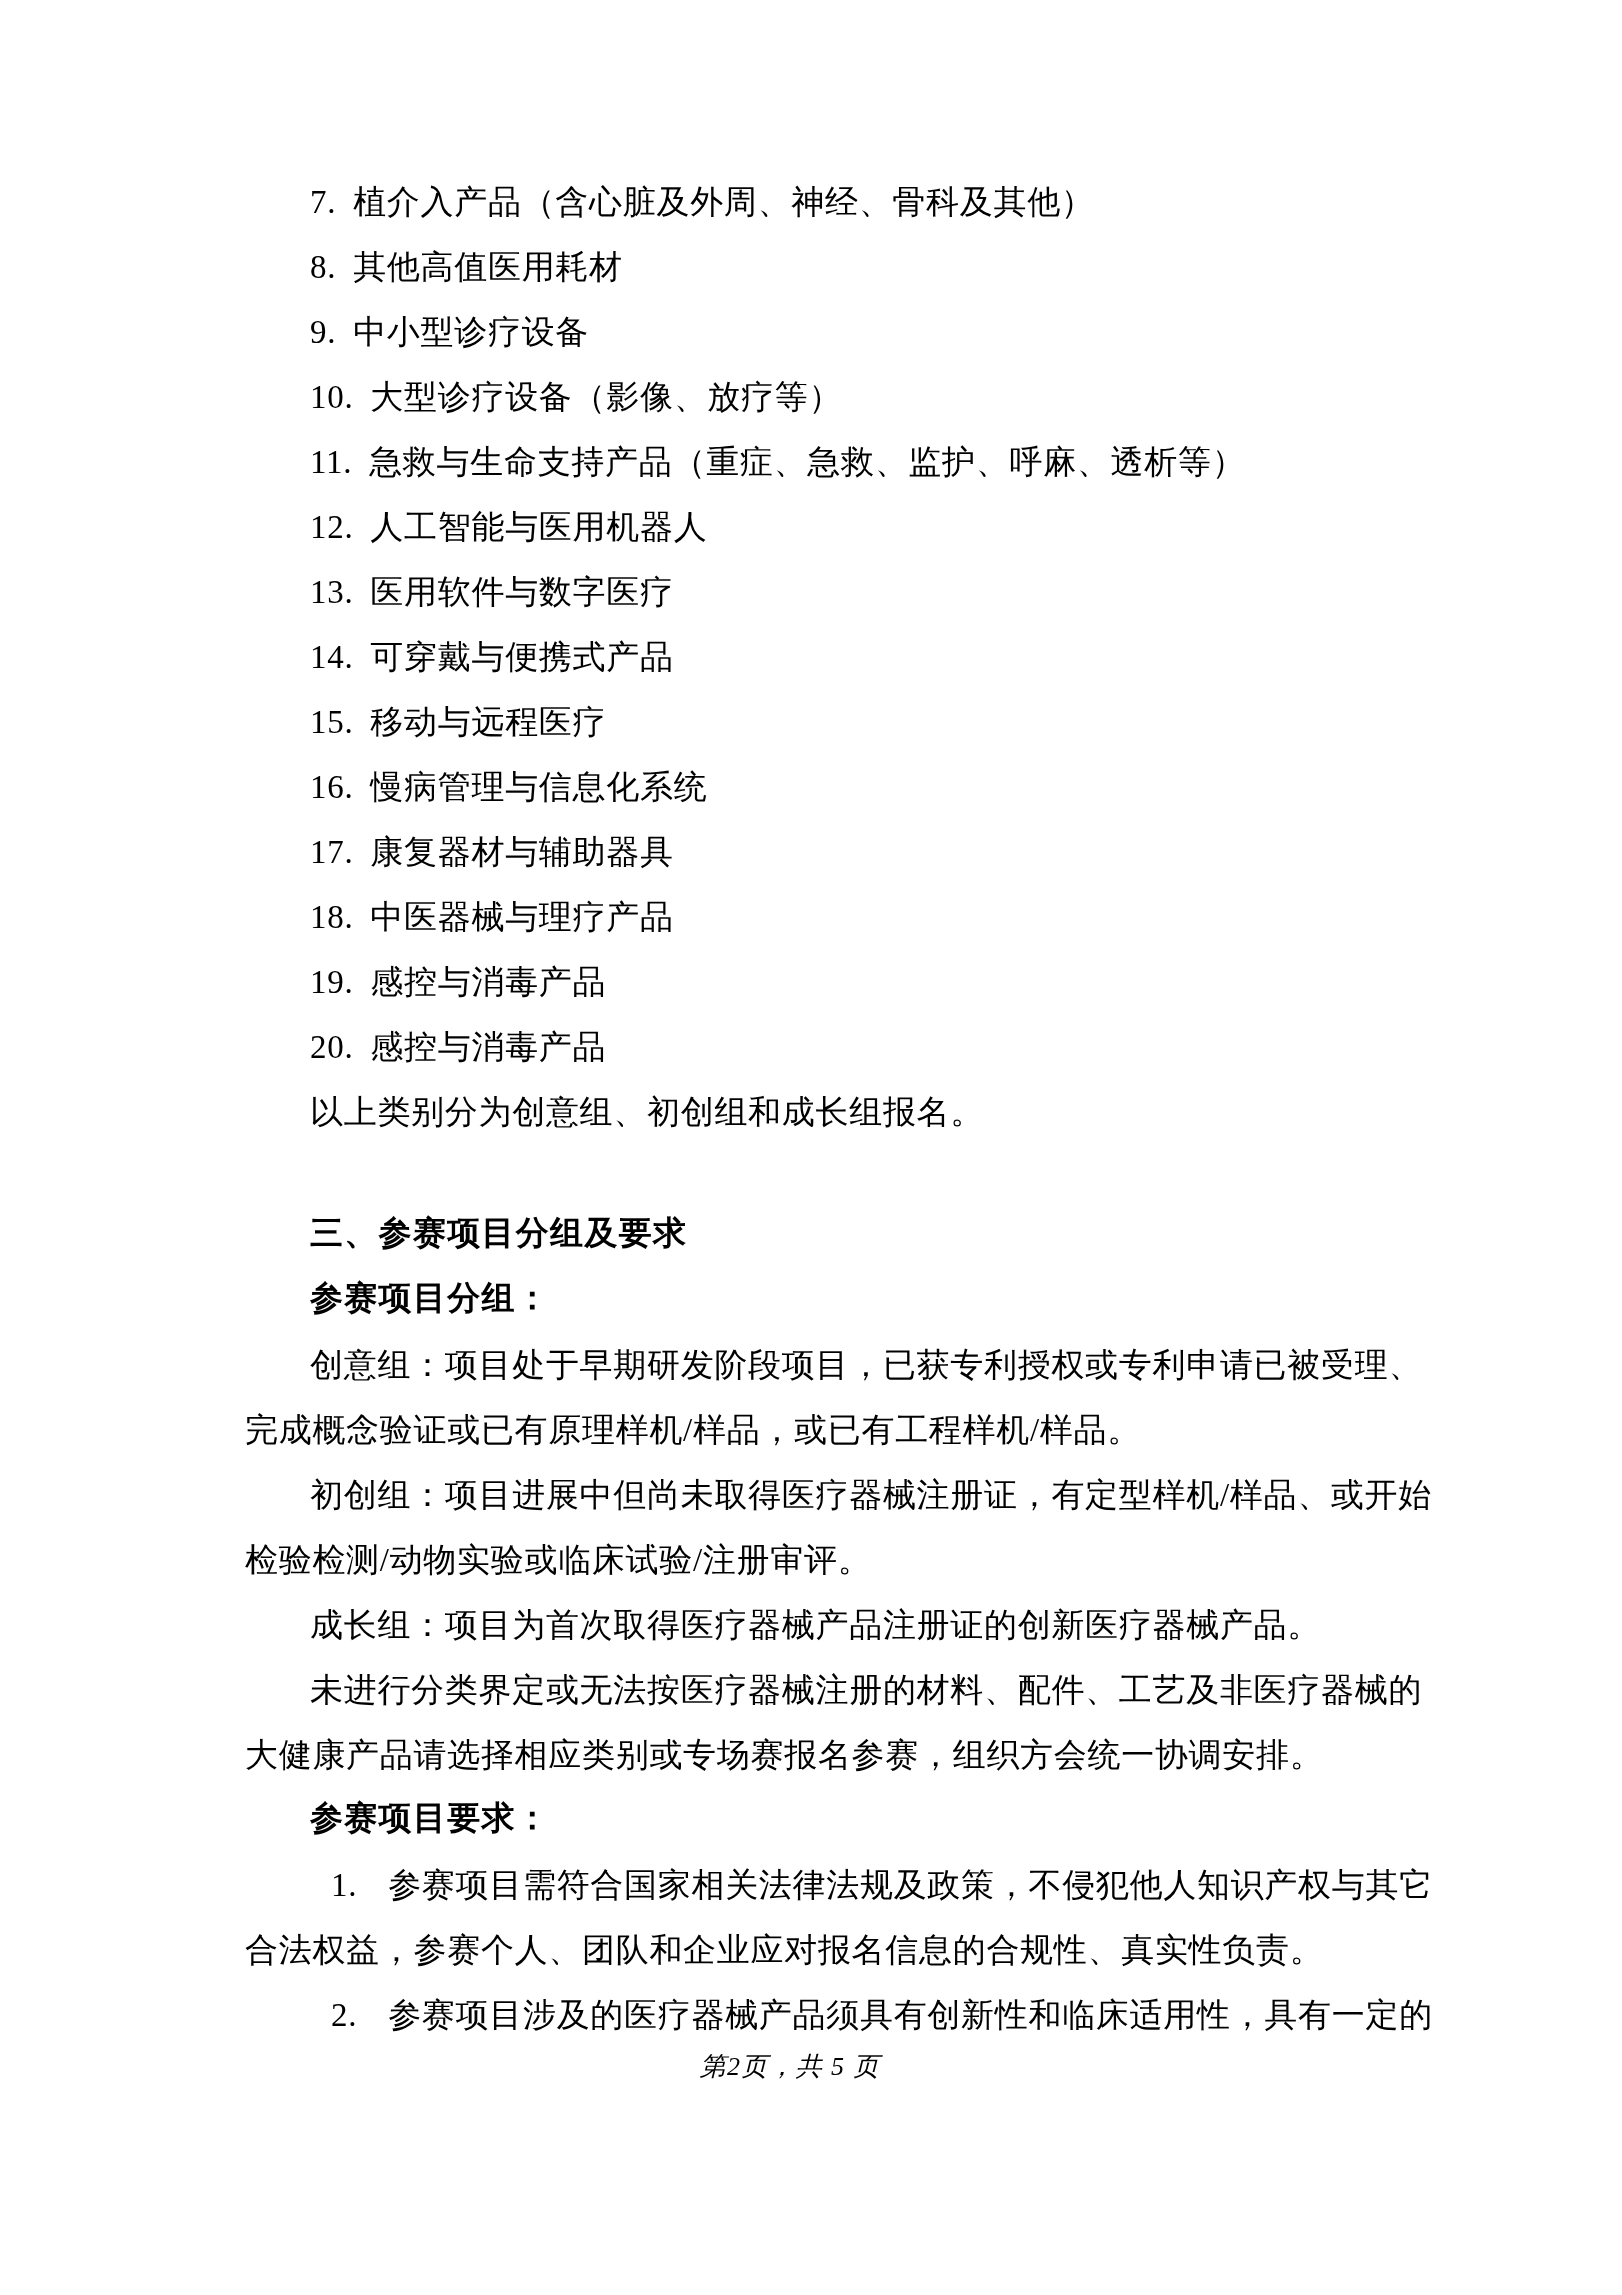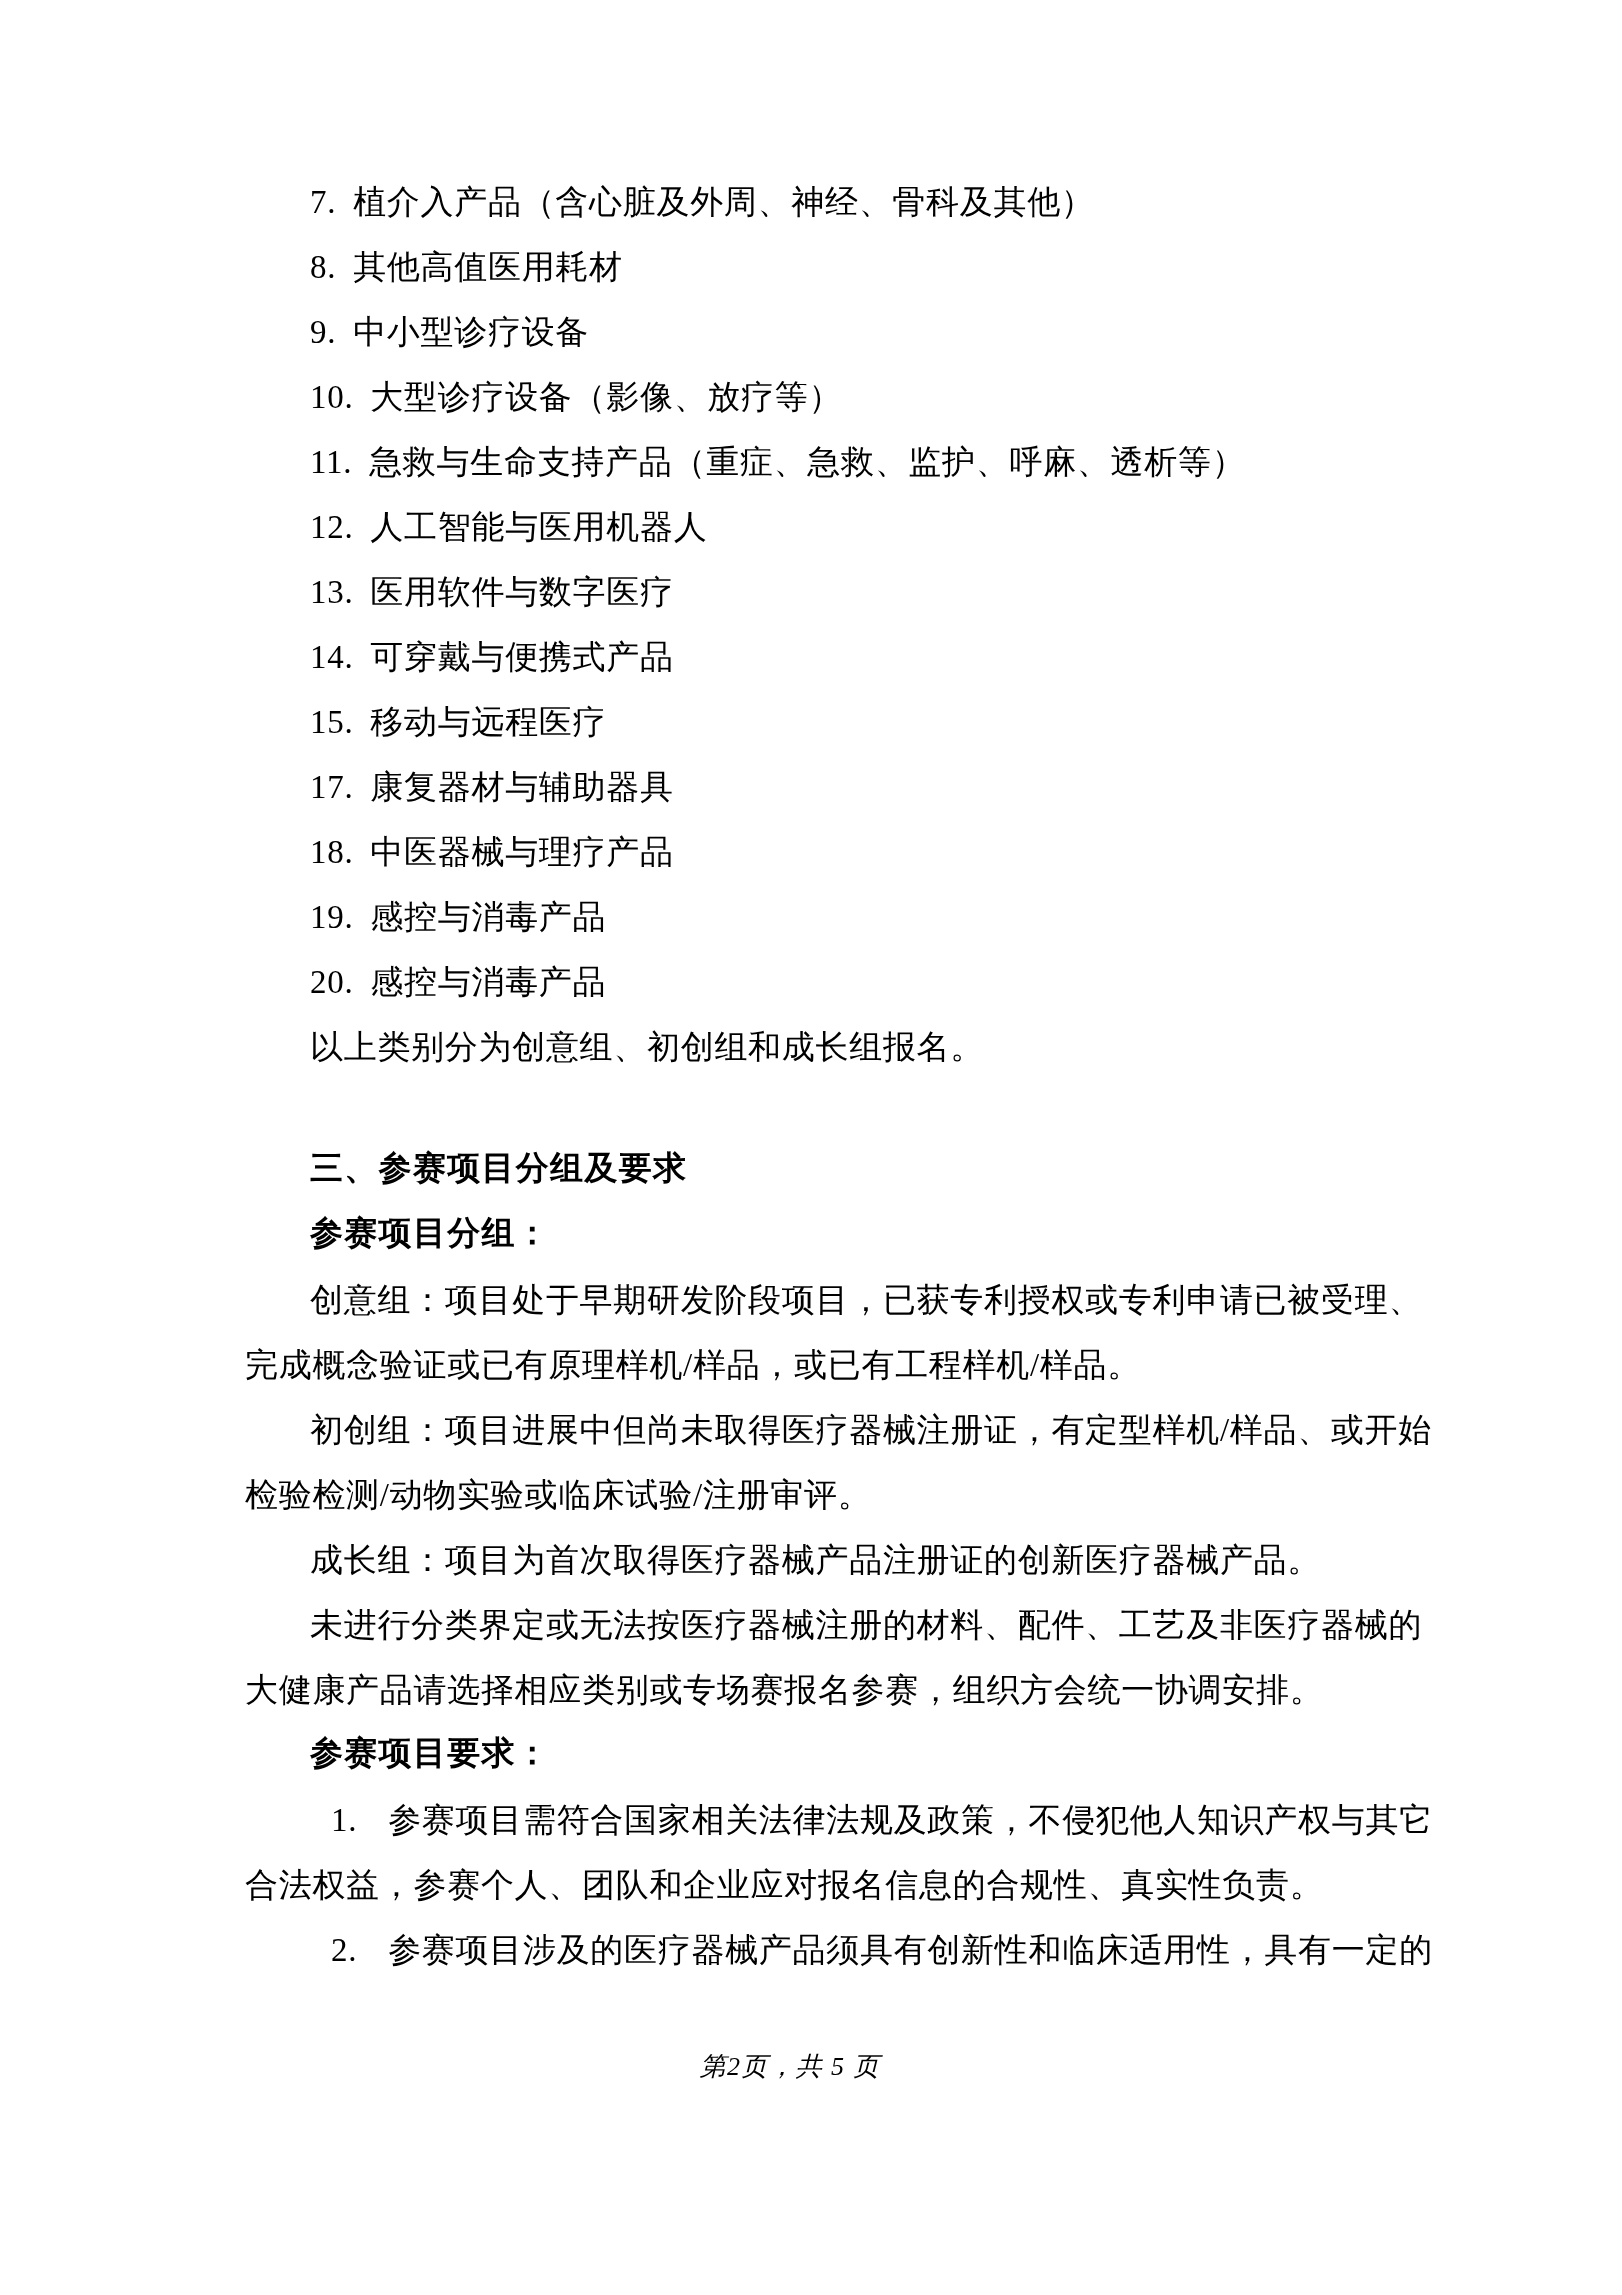--- a/index.html
+++ b/index.html
@@ -73,20 +73,21 @@
   <div class="content" id="content">
       <div class="line list"><span class="num">7.</span><span>植介入产品（含心脏及外周、神经、骨科及其他）</span></div>
       <div class="line list"><span class="num">8.</span><span>其他高值医用耗材</span></div>
       <div class="line list"><span class="num">9.</span><span>中小型诊疗设备</span></div>
       <div class="line list"><span class="num">10.</span><span>大型诊疗设备（影像、放疗等）</span></div>
       <div class="line list"><span class="num">11.</span><span>急救与生命支持产品（重症、急救、监护、呼麻、透析等）</span></div>
       <div class="line list"><span class="num">12.</span><span>人工智能与医用机器人</span></div>
       <div class="line list"><span class="num">13.</span><span>医用软件与数字医疗</span></div>
       <div class="line list"><span class="num">14.</span><span>可穿戴与便携式产品</span></div>
       <div class="line list"><span class="num">15.</span><span>移动与远程医疗</span></div>
+      <div class="line list"><span class="num">16.</span><span>慢病管理与信息化系统</span></div>
       <div class="line list"><span class="num">17.</span><span>康复器材与辅助器具</span></div>
       <div class="line list"><span class="num">18.</span><span>中医器械与理疗产品</span></div>
       <div class="line list"><span class="num">19.</span><span>感控与消毒产品</span></div>
       <div class="line list"><span class="num">20.</span><span>感控与消毒产品</span></div>
       <div class="line pfirst">以上类别分为创意组、初创组和成长组报名。</div>
       <div class="line blank"></div>
       <div class="line heading">三、参赛项目分组及要求</div>
       <div class="line label">参赛项目分组：</div>
       <div class="line pfirst">创意组：项目处于早期研发阶段项目，已获专利授权或专利申请已被受理、</div>
       <div class="line pcont">完成概念验证或已有原理样机/样品，或已有工程样机/样品。</div>

